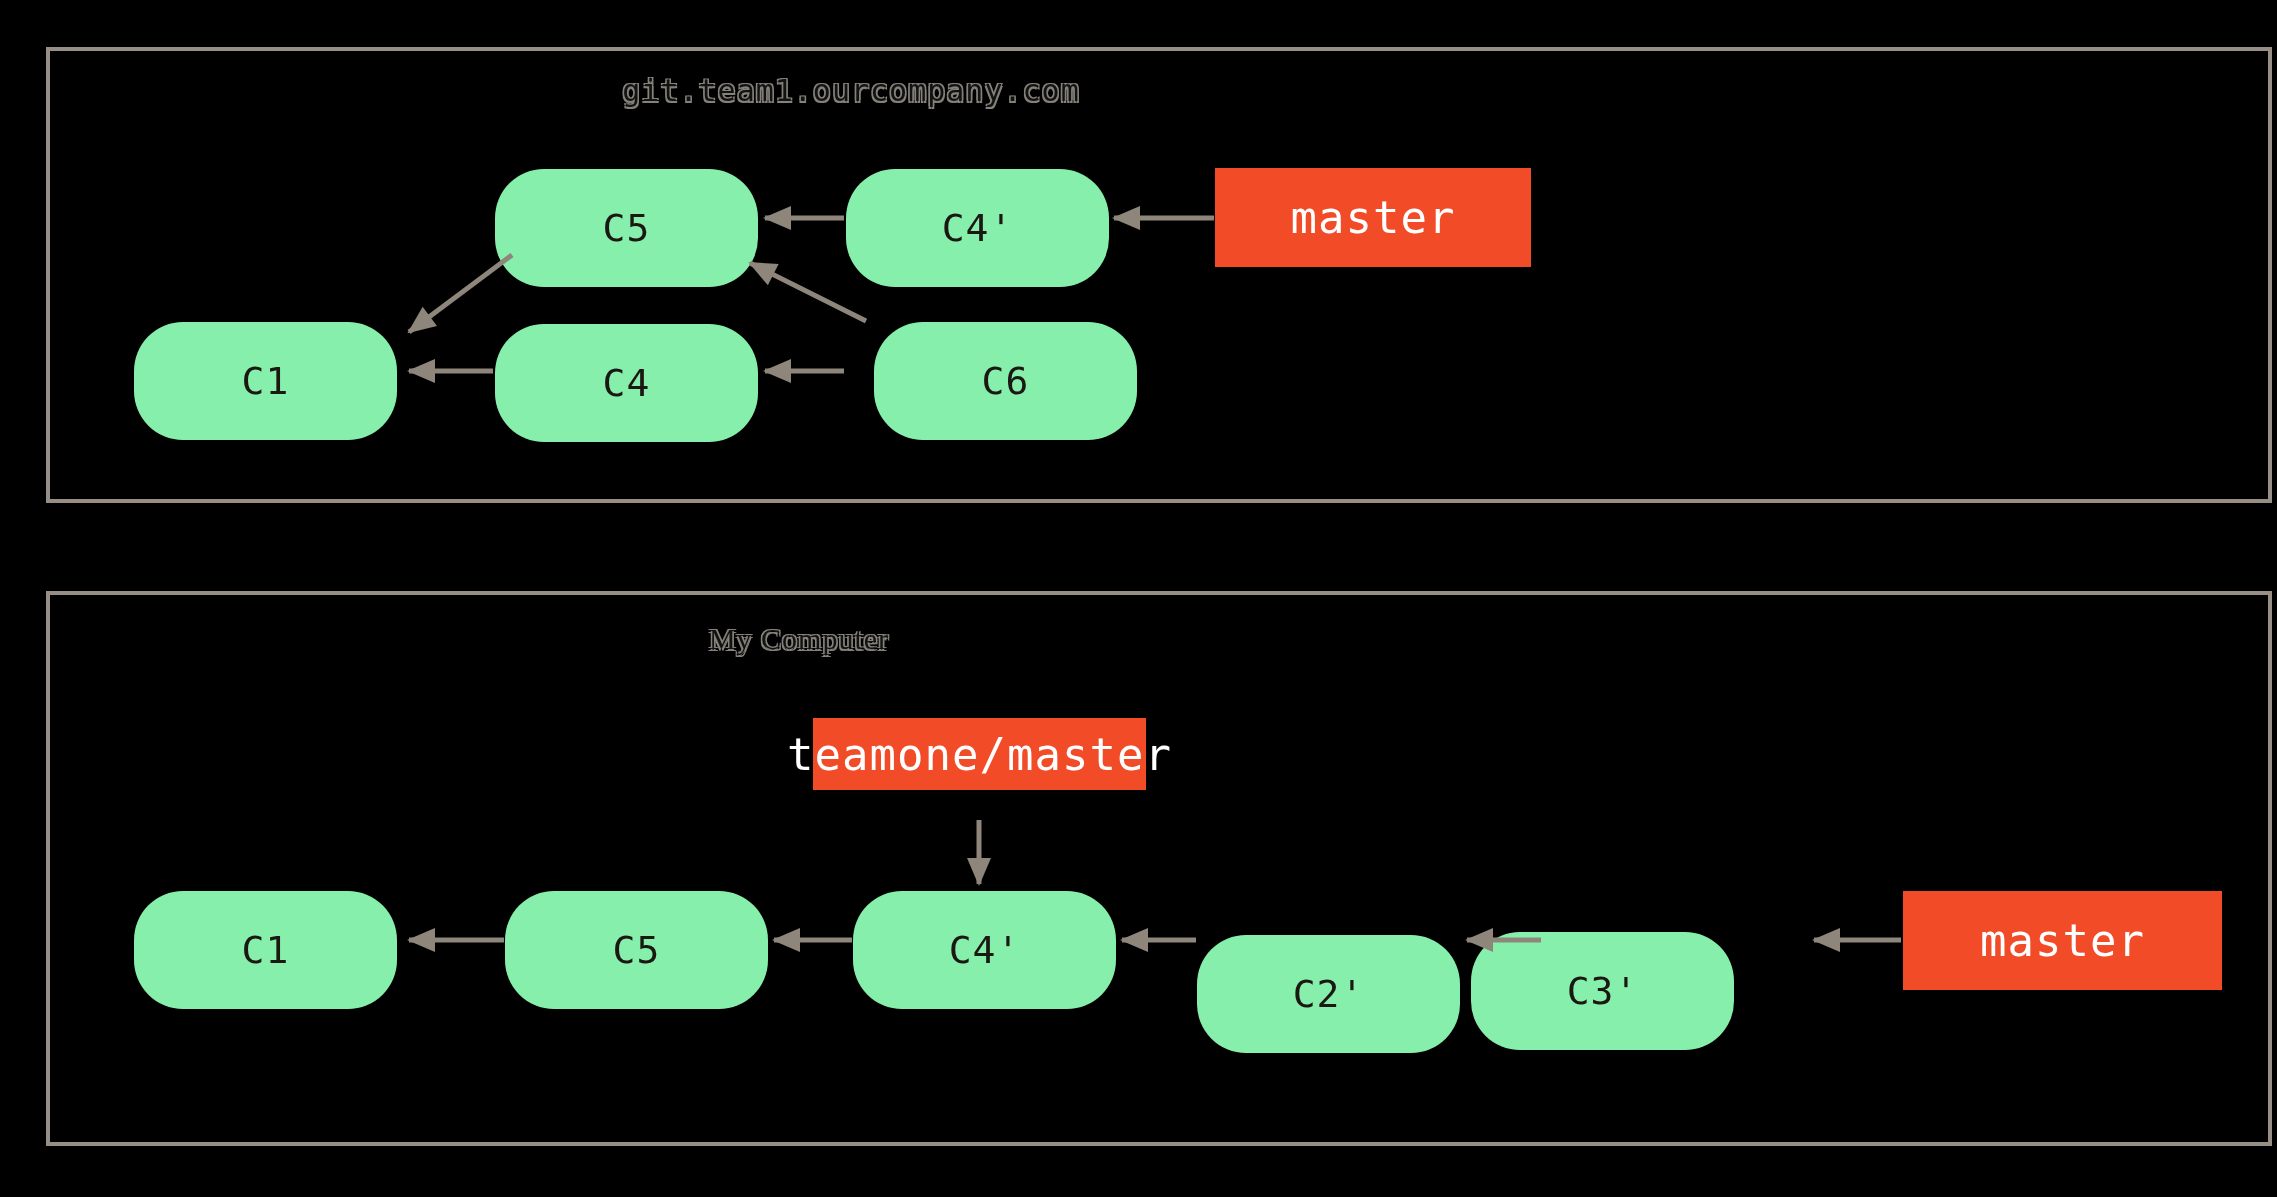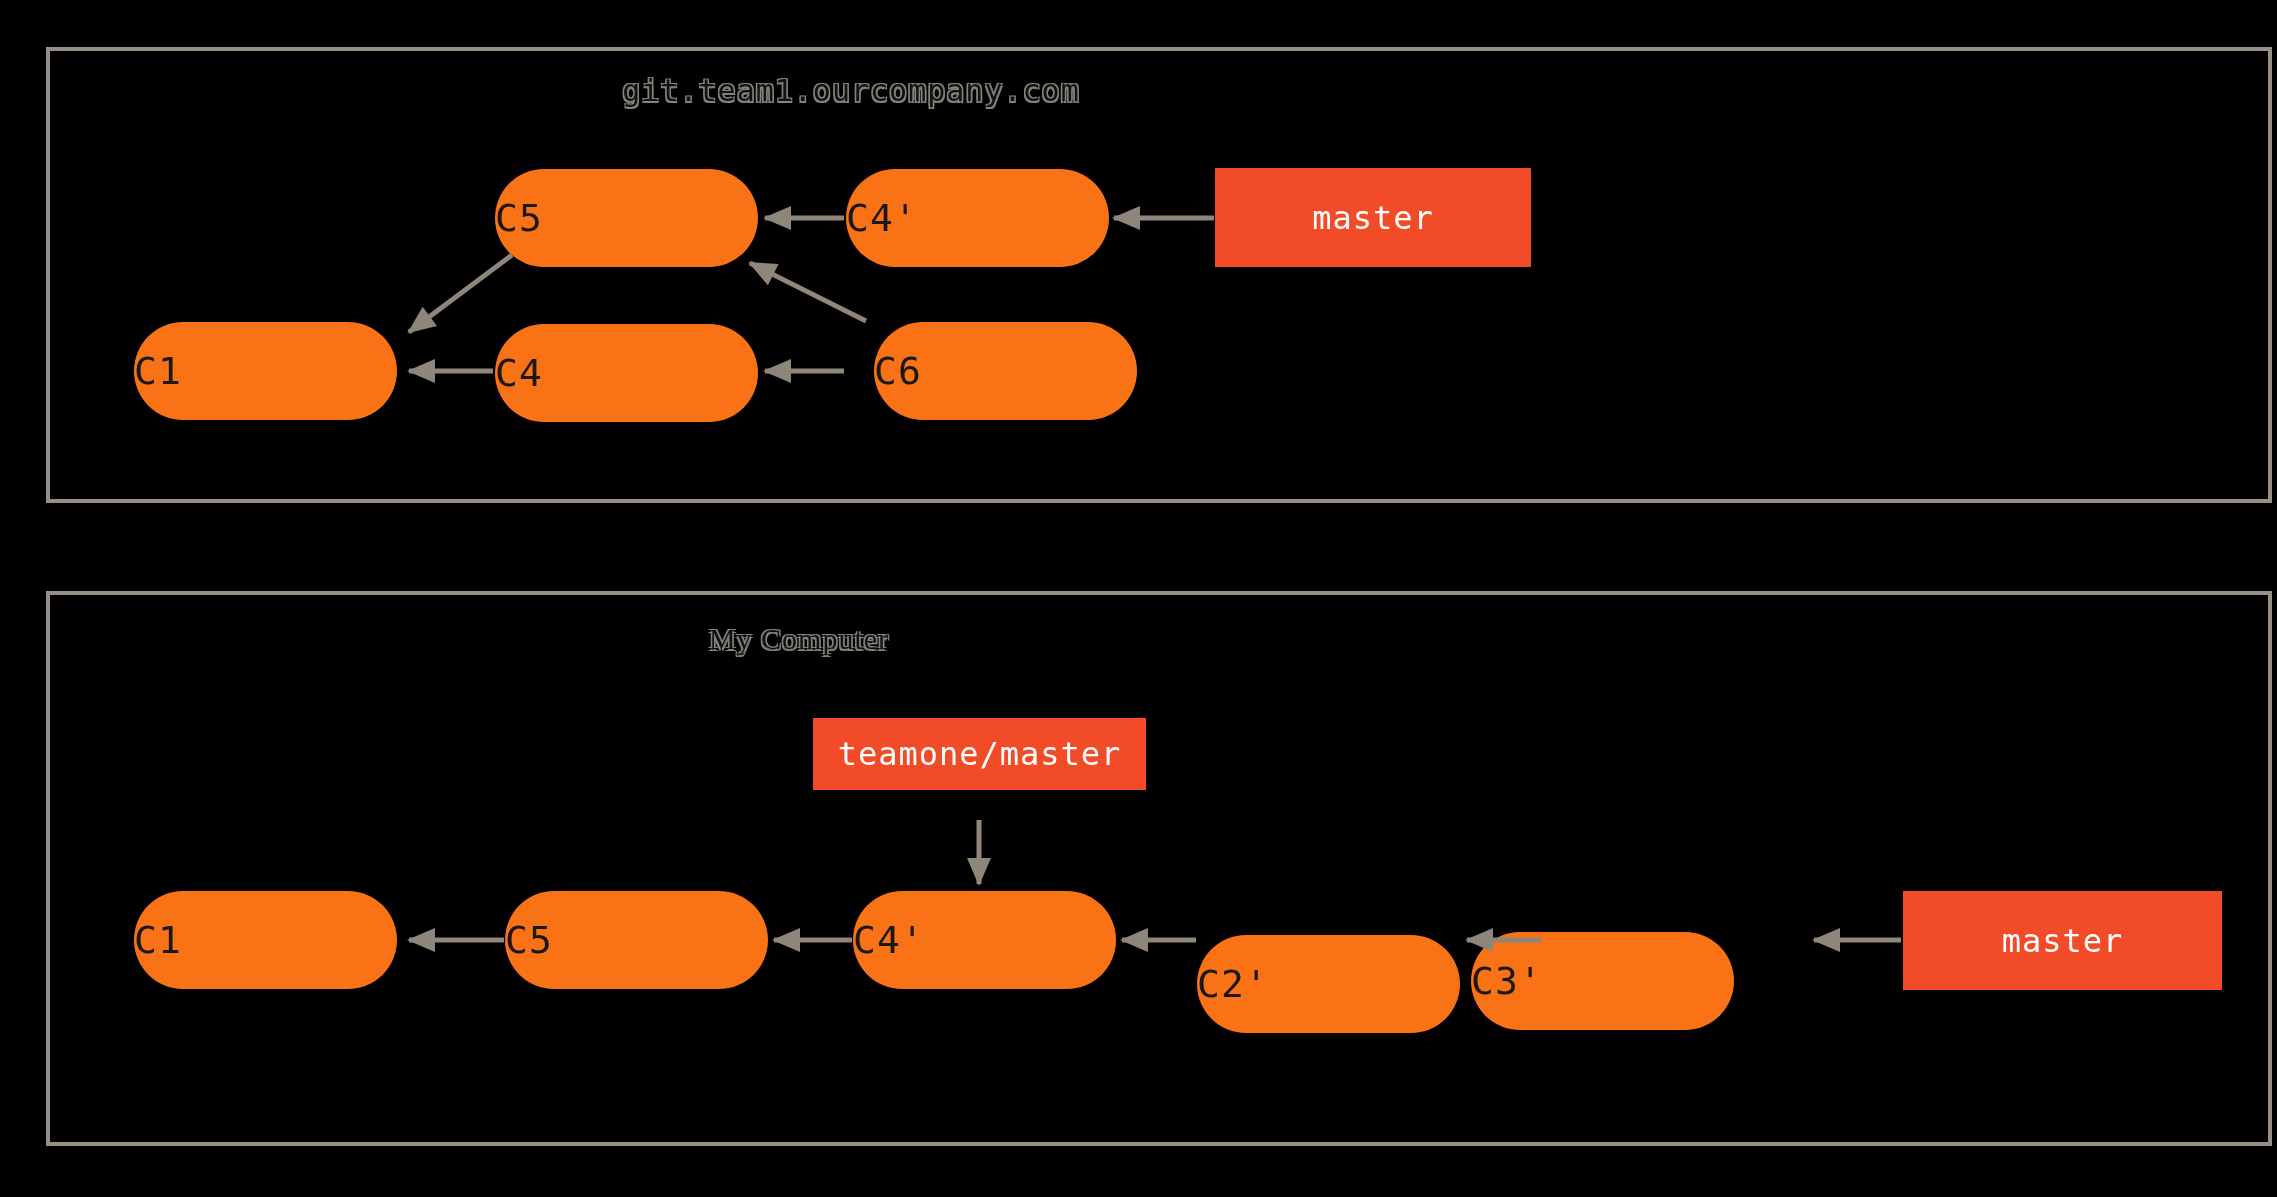--- a/index.html
+++ b/index.html
@@ -27,41 +27,42 @@
     white-space: nowrap;
     text-shadow:
       -1.5px -1.5px 0 #85817b,
        1.5px -1.5px 0 #85817b,
       -1.5px  1.5px 0 #85817b,
        1.5px  1.5px 0 #85817b;
   }
   .commit-node {
     position: absolute;
     width: 263px;
-    height: 98px;
-    background: #f97316;
+    height: 118px;
+    background: #86efac;
     border-radius: 49px;
     display: flex;
     align-items: center;
+    justify-content: center;
   }
   .commit-node .lbl {
     font-size: 38px;
     color: #1b1711;
     letter-spacing: 1px;
     white-space: nowrap;
   }
   .branch-label {
     position: absolute;
     background: #F14B27;
     display: flex;
     align-items: center;
     justify-content: center;
   }
   .branch-label .lbl {
-    font-size: 32px;
+    font-size: 44px;
     color: #ffffff;
     letter-spacing: 1px;
     white-space: nowrap;
     text-align: center;
   }
   svg.edges {
     position: absolute;
     left: 0; top: 0;
     width: 2277px; height: 1197px;
     pointer-events: none;

